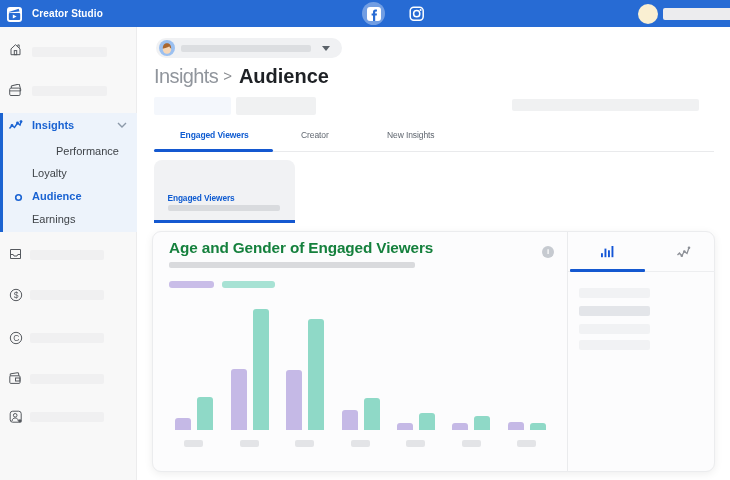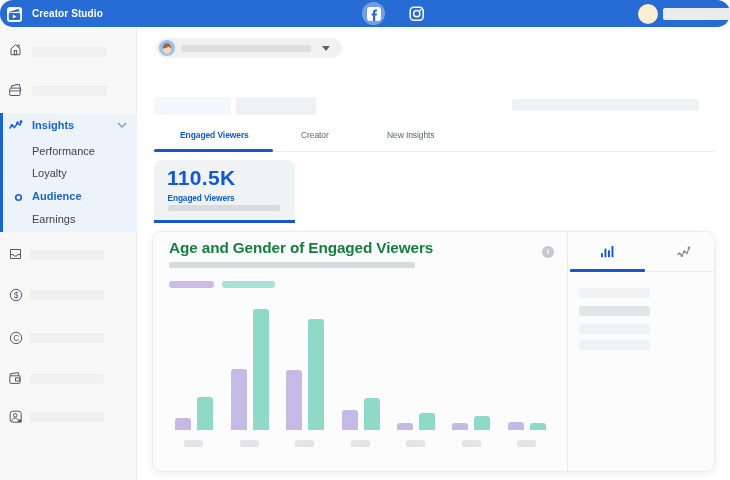--- a/index.html
+++ b/index.html
@@ -1,20 +1,20 @@
 <!DOCTYPE html>
 <html><head>
 <meta charset="utf-8">
 <style>
   * { margin:0; padding:0; box-sizing:border-box; }
   html,body { width:730px; height:480px; overflow:hidden; background:#fff;
     font-family:"Liberation Sans", sans-serif; position:relative; }
 
   
-  .topbar { position:absolute; left:0; top:0; width:730px; height:27px; background:#276BD4;border-radius:13px; }
+  .topbar { position:absolute; left:0; top:0; width:730px; height:27px; background:#276BD4; }
   .logo { position:absolute; left:7px; top:6px; width:15px; height:15px; background:#fff; border-radius:3px; }
   .brand { position:absolute; left:32px; top:0; height:27px; line-height:27px;
     color:#fff; font-size:10px; font-weight:bold; letter-spacing:0.1px; }
   .fbhalo { position:absolute; left:362px; top:2px; width:23px; height:23px; border-radius:50%;
     background:rgba(255,255,255,0.35); }
   .fbsq { position:absolute; left:4.5px; top:4.5px; width:14px; height:14px; background:#fff; border-radius:3px; }
   .avatar { position:absolute; left:638px; top:4px; width:20px; height:20px; border-radius:50%; background:#FAEFD2; }
   .topbar-bar { position:absolute; left:663px; top:8px; width:70px; height:12px; background:#ECECEE; border-radius:2px; }
 
   
@@ -121,21 +121,21 @@
     <svg width="15" height="12" viewBox="0 0 15 12" style="position:absolute;left:5px;top:6px">
       <polyline points="1.5,9.5 4,6.5 6.5,8.5 9.5,4 12,6 13.5,1.8" fill="none" stroke="#1A63D2" stroke-width="1.4"></polyline>
       <circle cx="4" cy="6.5" r="1.4" fill="#1A63D2"></circle>
       <circle cx="9.5" cy="4" r="1.4" fill="#1A63D2"></circle>
       <circle cx="13" cy="2.6" r="1.4" fill="#1A63D2"></circle>
     </svg>
     <div class="mitem mblue" style="top:6px;">Insights</div>
     <svg width="10" height="6" viewBox="0 0 10 6" style="position:absolute;left:114px;top:9px">
       <polyline points="1,1 5,5 9,1" fill="none" stroke="#8C99A9" stroke-width="1.4"></polyline>
     </svg>
-    <div class="mitem" style="top:32px;">Performance</div>
+    <div class="mitem" style="top:32px;margin-left:24px;">Performance</div>
     <div class="mitem" style="top:54px;text-align:right;">Loyalty</div>
     <svg width="9" height="9" viewBox="0 0 9 9" style="position:absolute;left:11px;top:79.5px">
       <circle cx="4.5" cy="4.5" r="2.8" fill="none" stroke="#1A63D2" stroke-width="1.6"></circle>
     </svg>
     <div class="mitem mblue" style="top:77px;">Audience</div>
     <div class="mitem" style="top:100px;">Earnings</div>
   </div>
 
   <svg width="13" height="12" viewBox="0 0 13 12" style="position:absolute;left:9px;top:221px">
     <path d="M1.5 1.5 H11.5 V10.5 H1.5 Z" fill="none" stroke="#55595E" stroke-width="1"></path>
@@ -175,35 +175,35 @@
   <div class="pill">
     <svg width="16" height="16" viewBox="0 0 16 16" style="position:absolute;left:3px;top:2px">
       <circle cx="8" cy="8" r="8" fill="#9BC0F0"></circle>
       <circle cx="8" cy="9.6" r="4.2" fill="#F6D7B8"></circle>
       <path d="M3.8 8.6 C3.8 4.8 5.6 3.2 8 3.2 C10.4 3.2 12.2 4.8 12.2 8.6 C10.8 7.8 10.3 6.2 10.3 6.2 C10.3 6.2 8.8 7.7 6.4 7.9 C4.9 8 3.8 8.6 3.8 8.6 Z" fill="#A9662F"></path>
     </svg>
     <div class="pill-bar"></div>
     <div class="pill-car"></div>
   </div>
 
+  <div class="crumbs"><span class="grey">Insights</span><span class="sep">&gt;</span>Audience</div>
 
   <div class="boxblue"></div>
   <div class="boxgrey"></div>
   <div class="bartr"></div>
 
   <div class="tabs">
     <div class="tab active" style="left:42px;">Engaged Viewers</div>
     <div class="tab" style="left:163px;">Creator</div>
     <div class="tab" style="left:249px;">New Insights</div>
   </div>
   <div class="tabline-grey"></div>
   <div class="tabline-blue"></div>
 
   <div class="card110">
-    <div class="c110-num">110.5K</div>
     <div class="c110-lab">Engaged Viewers</div>
     <div class="c110-bar"></div>
   </div>
 
   <div class="bigcard">
     <div class="bc-title">Age and Gender of Engaged Viewers</div>
     <div class="bc-sub"></div>
     <div class="bc-info">i</div>
     <div class="leg-p"></div>
     <div class="leg-t"></div>

